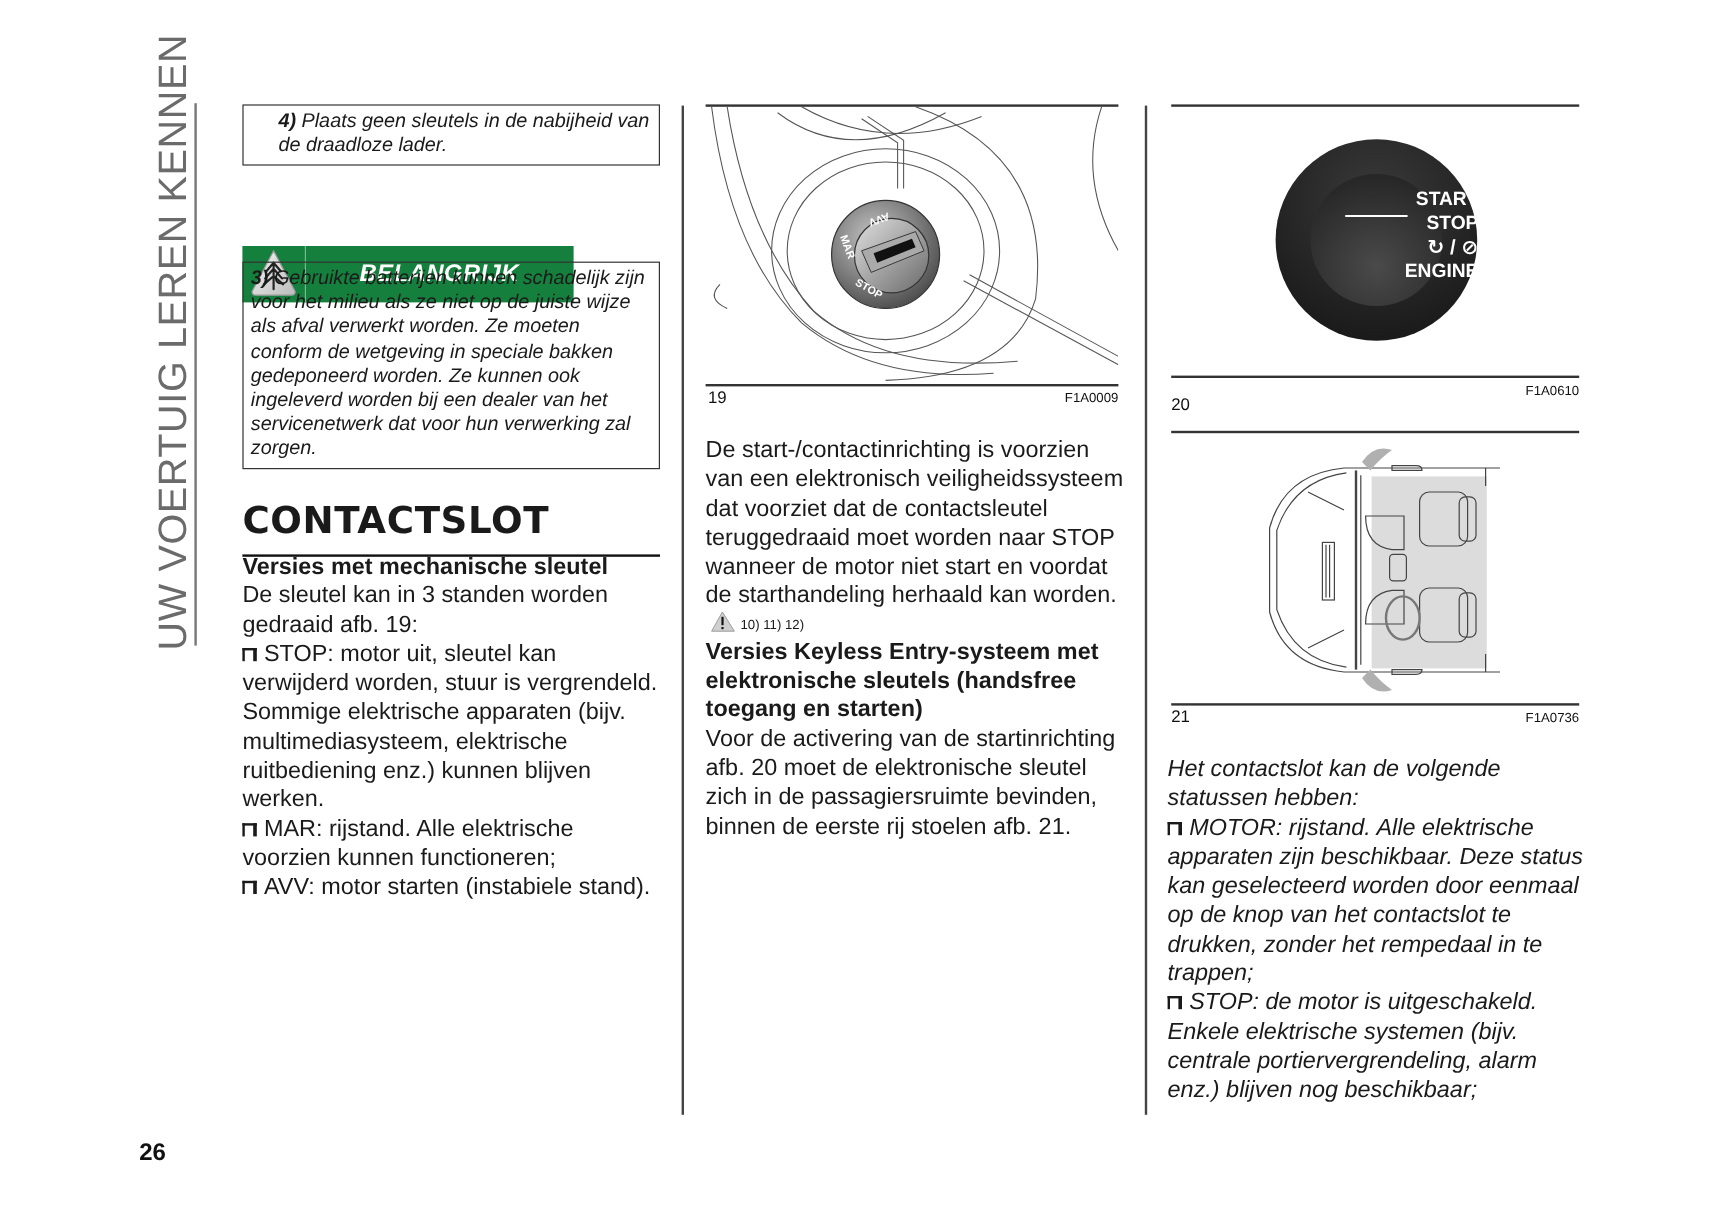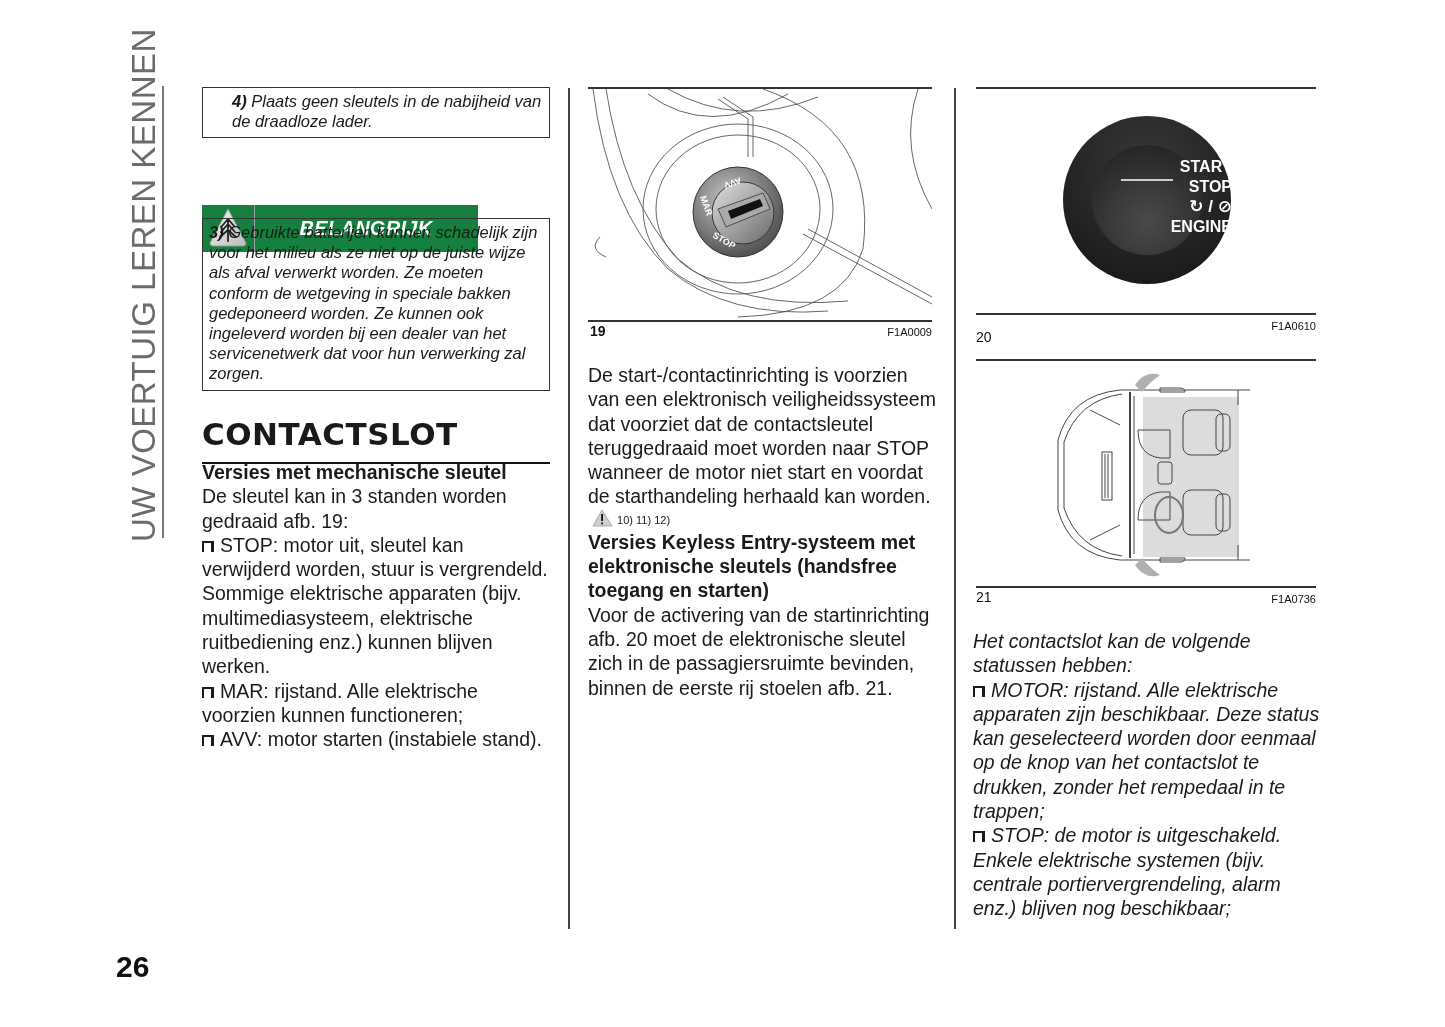--- a/index.html
+++ b/index.html
@@ -4,21 +4,21 @@
 <style>
   html, body { margin:0; padding:0; background:#ffffff; }
   body { width:1445px; height:1027px; position:relative; overflow:hidden; font-family:"Liberation Sans", "DejaVu Sans", sans-serif; color:#1a1a1a; }
   .abs { position:absolute; }
 
   
   .side-title { position:absolute; left:124px; top:84px; width:40px; height:458px; }
   .side-title .txt { position:absolute; left:0; top:0; width:458px; height:40px; transform-origin:0 0; transform:translate(0,458px) rotate(-90deg); font-size:33px; line-height:40px; color:#6b6b6b; letter-spacing:0.5px; white-space:nowrap; font-weight:normal; }
   .side-rule { position:absolute; left:162px; top:86px; width:1.5px; height:452px; background:#777; }
 
-  .page-number { position:absolute; left:116px; top:950px; font-size:30px; font-weight:bold; color:#111; }
+  .page-number { position:absolute; left:116px; top:950px; font-size:20px; font-weight:bold; color:#111; }
   .divider { position:absolute; width:1.5px; background:#444; top:88px; height:841px; }
 
   .note-box { border:1.5px solid #333; padding:3px 6px 3px 6px; font-style:italic; font-size:16.5px; line-height:20.2px; color:#1a1a1a; box-sizing:border-box; }
   .note-box b { font-style:italic; }
 
   .important-bar { position:absolute; left:202px; top:157px; width:276px; height:47px; background:#15803d;margin-top:48px; }
   .important-bar .icon-cell { position:absolute; left:0; top:0; width:52px; height:47px; border-right:1px solid #a0a0a0; }
   .important-bar .label { position:absolute; left:52px; right:0; top:0; height:47px; line-height:47px; text-align:center; color:#fff; font-weight:bold; font-style:italic; font-size:20px; letter-spacing:0.3px; }
 
   .section-title { position:absolute; left:202px; top:419px; width:348px; border-bottom:2px solid #111; font-family:"DejaVu Sans", sans-serif; font-weight:900; font-size:31px; line-height:30px; padding-bottom:13px; letter-spacing:0.5px; transform-origin:0 0; }
@@ -111,21 +111,21 @@
     <circle cx="150" cy="123" r="45" fill="url(#knob)" stroke="#333" stroke-width="1"></circle>
     <circle cx="155" cy="124" r="31" fill="url(#face)" stroke="#333" stroke-width="1"></circle>
     <path d="M130 120 L175 104 L182 120 L138 138 Z" fill="#aaa" stroke="#333" stroke-width="0.8"></path>
     <path d="M140 122 L172 110 L175 117 L143 130 Z" fill="#111"></path>
     <text x="152" y="88" fill="#fff" font-size="9" font-weight="bold" font-family="Liberation Sans, sans-serif" transform="rotate(160 152 88)">AVV</text>
     <text x="112" y="108" fill="#fff" font-size="9" font-weight="bold" font-family="Liberation Sans, sans-serif" transform="rotate(70 112 108)">MAR</text>
     <text x="124" y="148" fill="#fff" font-size="9" font-weight="bold" font-family="Liberation Sans, sans-serif" transform="rotate(30 124 148)">STOP</text>
   </svg>
 </div>
 <div class="fig-rule" style="left:588px; top:320px; width:344px;"></div>
-<div class="fig-num" style="left:590px; top:323px;font-weight:bold;">19</div>
+<div class="fig-num" style="left:590px; top:323px;">19</div>
 <div class="fig-code" style="left:860px; top:326px; width:72px;">F1A0009</div>
 
 <div class="abs body-text" style="left:588px; top:363px; width:352px;">
   <div>De start-/contactinrichting is voorzien van een elektronisch veiligheidssysteem dat voorziet dat de contactsleutel teruggedraaid moet worden naar STOP wanneer de motor niet start en voordat de starthandeling herhaald kan worden.</div>
   <div class="warn-line">
     <svg width="22" height="18" viewBox="0 0 22 18" style="vertical-align:-3px; margin-left:4px;">
       <path d="M10 1 L20 17 L1 17 Z" fill="#cfcfcf" stroke="#999" stroke-width="0.8"></path>
       <rect x="9.2" y="5" width="1.8" height="7" fill="#111"></rect>
       <rect x="9.2" y="13.5" width="1.8" height="1.8" fill="#111"></rect>
     </svg>

